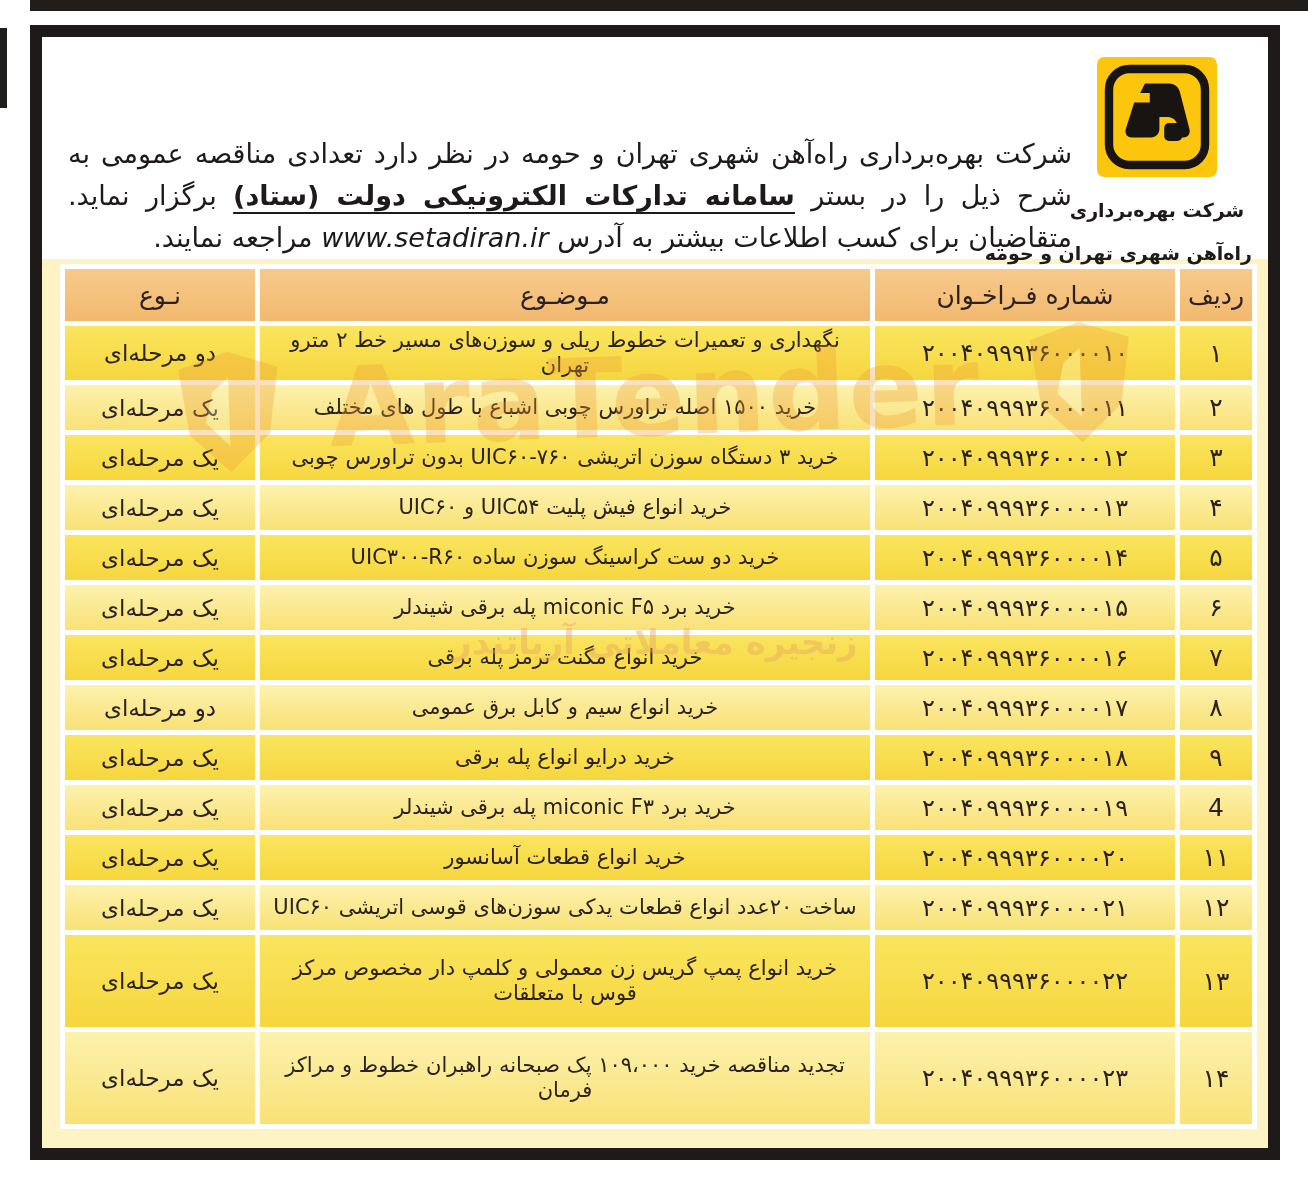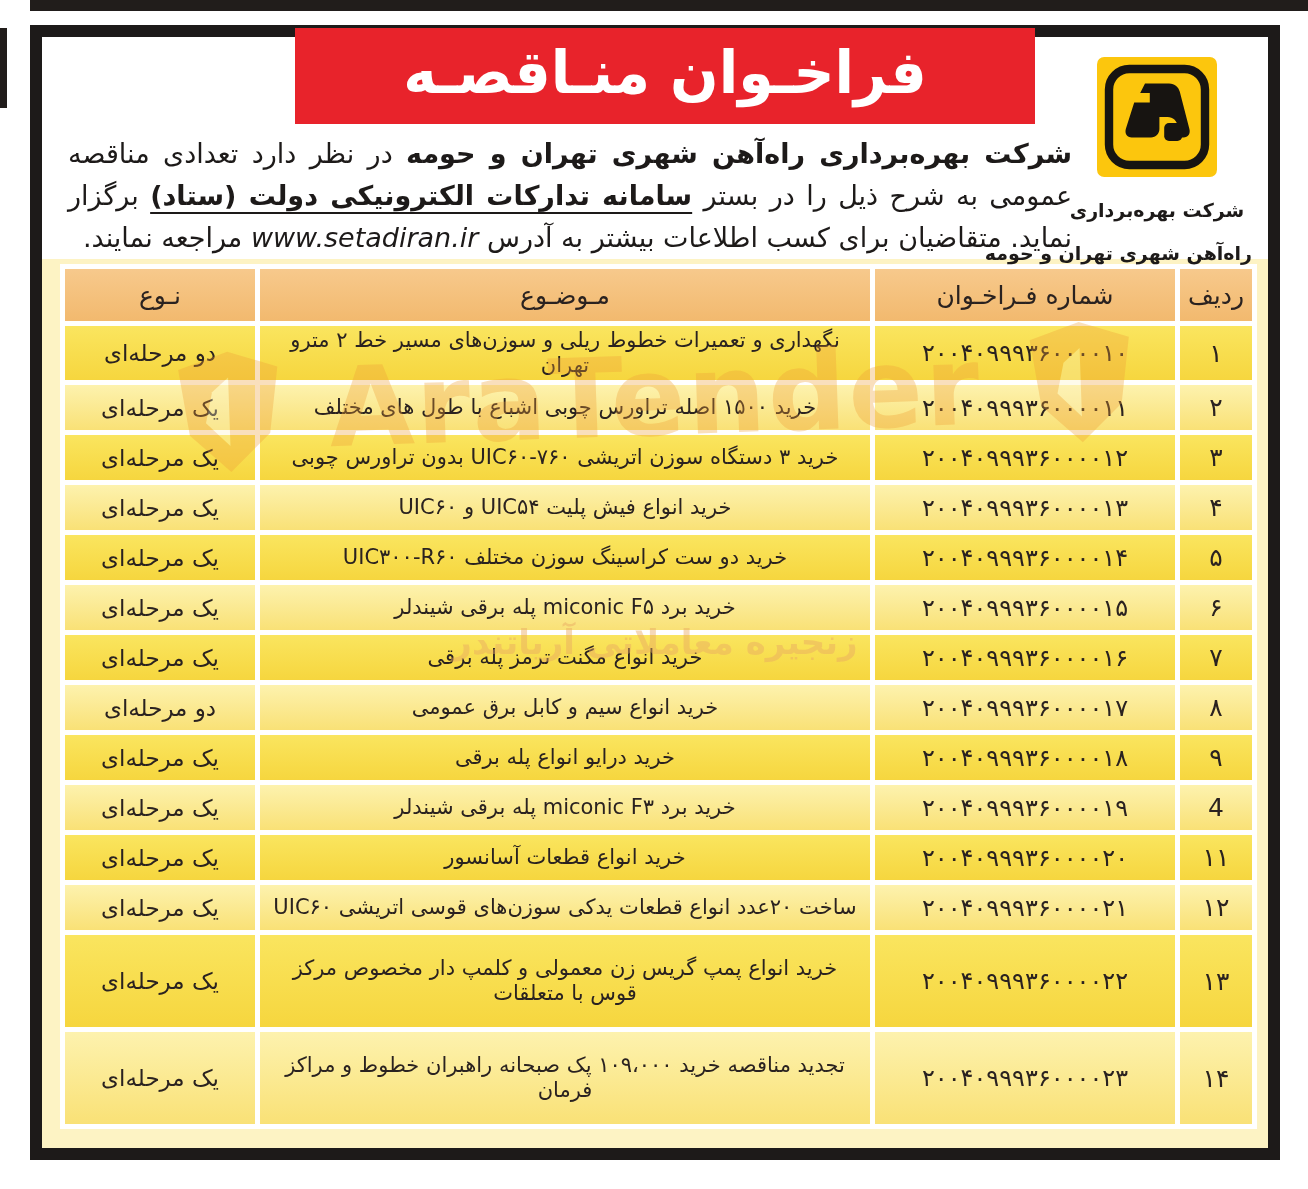--- a/index.html
+++ b/index.html
@@ -38,21 +38,21 @@
     direction:rtl; font-size:19px; font-weight:bold; line-height:27px;
     color:#1d1a19; margin-top:16px; white-space:nowrap;
   }
 
   
   .intro {
     position:absolute; top:96px; right:196px; left:26px;
     direction:rtl; text-align:justify; font-size:27px; line-height:42px; color:#1d1a19;
     z-index:1;
   }
-  .intro .b { font-weight:bold; }
+  .intro .b { font-weight:normal; }
   .intro .bu { font-weight:bold; text-decoration:underline; text-underline-offset:7px; text-decoration-thickness:2px; }
   .intro .url { direction:ltr; unicode-bidi:embed;font-style:italic; }
 
   
   .table-wrap {
     position:absolute; left:0; right:0; top:222px; bottom:0;
     background:#fdf3c4; padding:5px 18px 0 18px;
   }
   table.tenders {
     width:100%; border-collapse:separate; border-spacing:5px;
@@ -88,23 +88,20 @@
   }
 </style>
 </head>
 <body>
 
 <div class="top-bar"></div>
 <div class="left-artifact"></div>
 
 <div class="frame">
 
-  <div class="banner">
-    <div class="banner-title">فراخـوان منـاقصـه</div>
-  </div>
 
   <div class="logo-block">
     <svg class="logo-mark" viewBox="0 0 100 100">
       <rect x="0" y="0" width="100" height="100" rx="6" fill="#fcc60d"></rect>
       <rect x="10" y="10" width="80" height="80" rx="17" fill="none" stroke="#171411" stroke-width="7"></rect>
       <path d="M40 22 L60 22 C65 22 68 25 69 29 L77 60 C78 64 76 67 72 67 L67 67 L67 58 C67 53 63 50 59 50 L52 50 L52 60 C52 64 49 67 45 67 L29 67 C25 67 23 64 24 60 L31 38 L44 38 L44 30 L36 30 Z" fill="#171411"></path>
       <rect x="56" y="55" width="15" height="15" rx="4" fill="#171411"></rect>
     </svg>
     <div class="logo-caption">شرکت بهره‌برداری</div>
     <div class="logo-caption">راه‌آهن شهری تهران و حومه</div>
@@ -149,21 +146,21 @@
         </tr>
         <tr class="r">
           <td class="row-no">۴</td>
           <td class="number">۲۰۰۴۰۹۹۹۳۶۰۰۰۰۱۳</td>
           <td class="subject">خرید انواع فیش پلیت UIC۵۴ و UIC۶۰</td>
           <td class="type">یک مرحله‌ای</td>
         </tr>
         <tr class="r">
           <td class="row-no">۵</td>
           <td class="number">۲۰۰۴۰۹۹۹۳۶۰۰۰۰۱۴</td>
-          <td class="subject">خرید دو ست کراسینگ سوزن مختلف UIC۳۰۰-R۶۰</td>
+          <td class="subject">خرید دو ست کراسینگ سوزن ساده UIC۳۰۰-R۶۰</td>
           <td class="type">یک مرحله‌ای</td>
         </tr>
         <tr class="r">
           <td class="row-no">۶</td>
           <td class="number">۲۰۰۴۰۹۹۹۳۶۰۰۰۰۱۵</td>
           <td class="subject">خرید برد miconic F۵ پله برقی شیندلر</td>
           <td class="type">یک مرحله‌ای</td>
         </tr>
         <tr class="r">
           <td class="row-no">۷</td>

